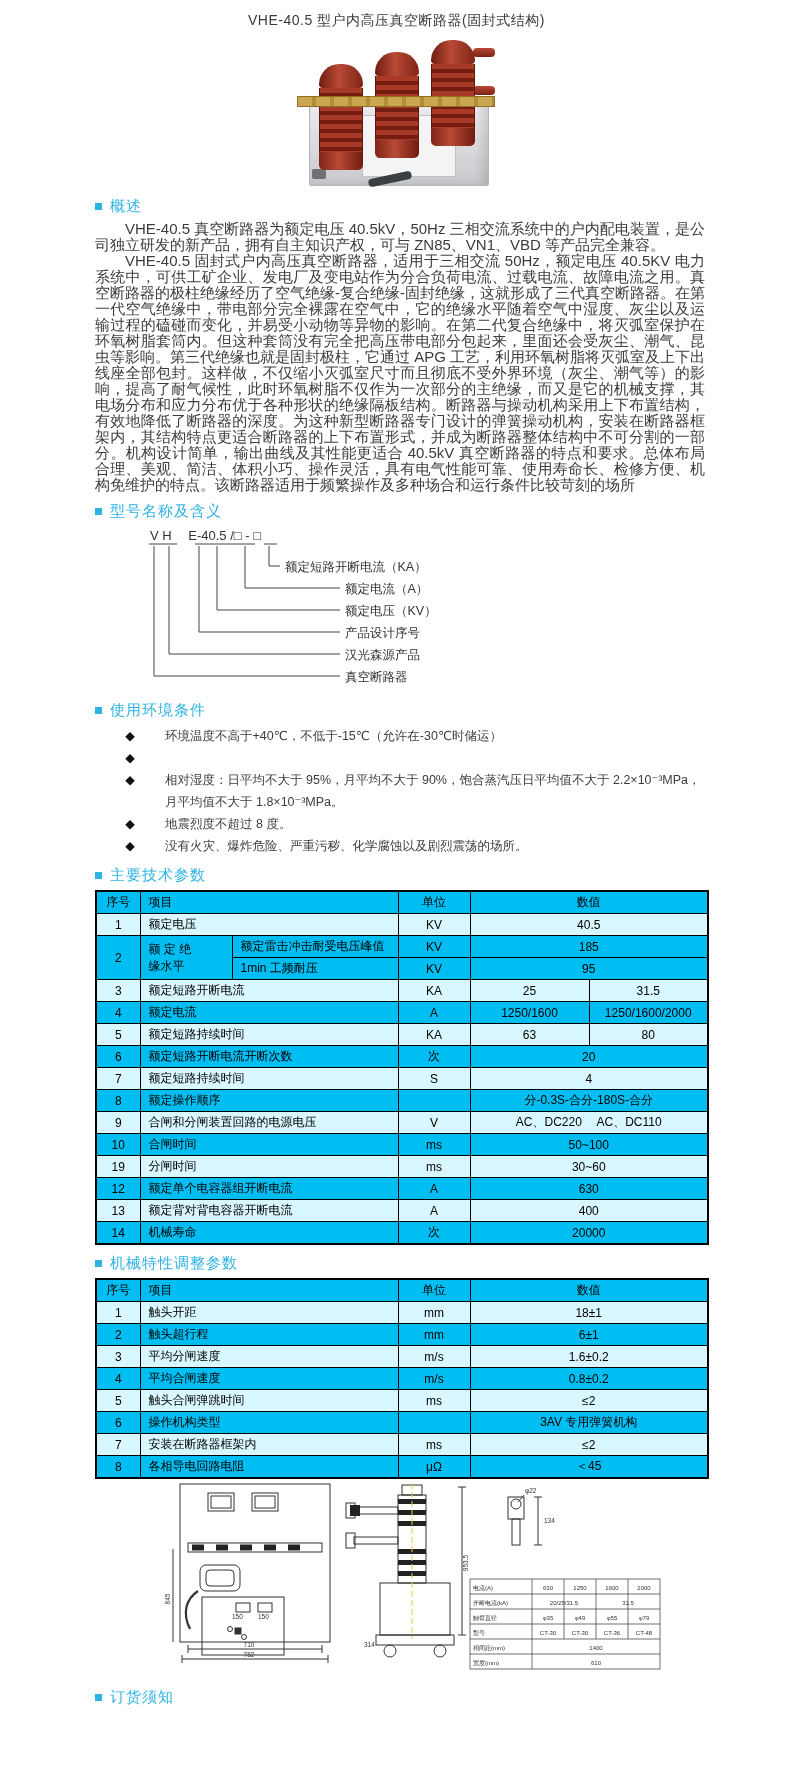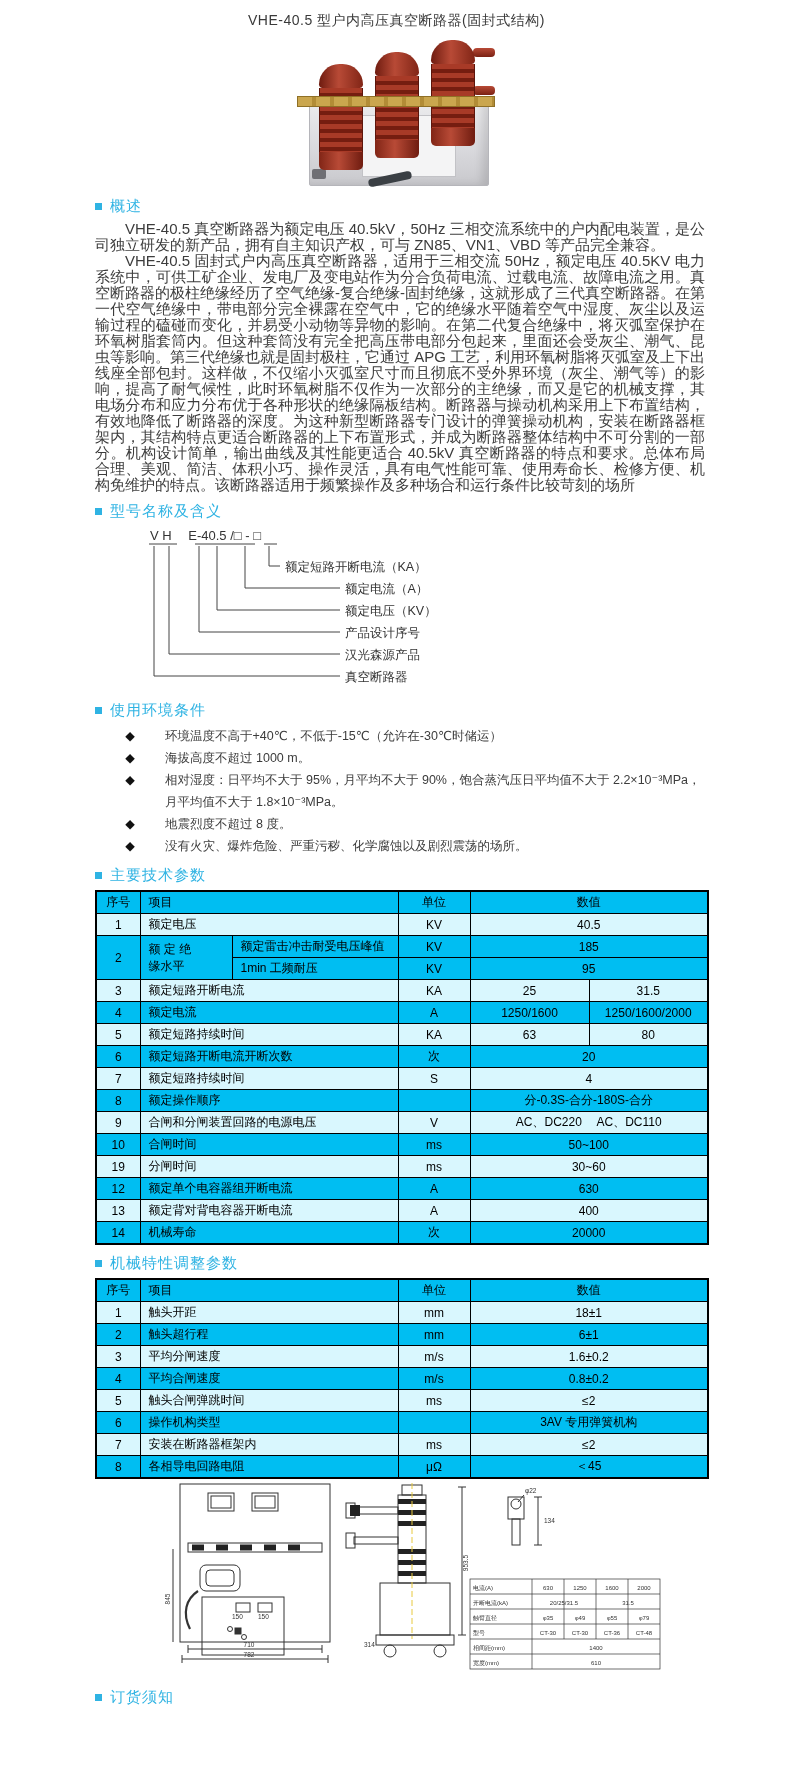--- a/index.html
+++ b/index.html
@@ -140,21 +140,20 @@
       <span class="sq"></span>
       <span class="tx">使用环境条件</span>
     </div>
     <div class="env">
       <div class="env-item">
           <span class="dia">◆</span>
           <span class="et">环境温度不高于+40℃，不低于-15℃（允许在-30℃时储运）</span>
         </div>
       <div class="env-item">
           <span class="dia">◆</span>
-          <span class="et">海拔高度不超过 1000 m。</span>
         </div>
       <div class="env-item">
           <span class="dia">◆</span>
           <span class="et">相对湿度：日平均不大于 95%，月平均不大于 90%，饱合蒸汽压日平均值不大于 2.2×10⁻³MPa，月平均值不大于 1.8×10⁻³MPa。</span>
         </div>
       <div class="env-item">
           <span class="dia">◆</span>
           <span class="et">地震烈度不超过 8 度。</span>
         </div>
       <div class="env-item">

